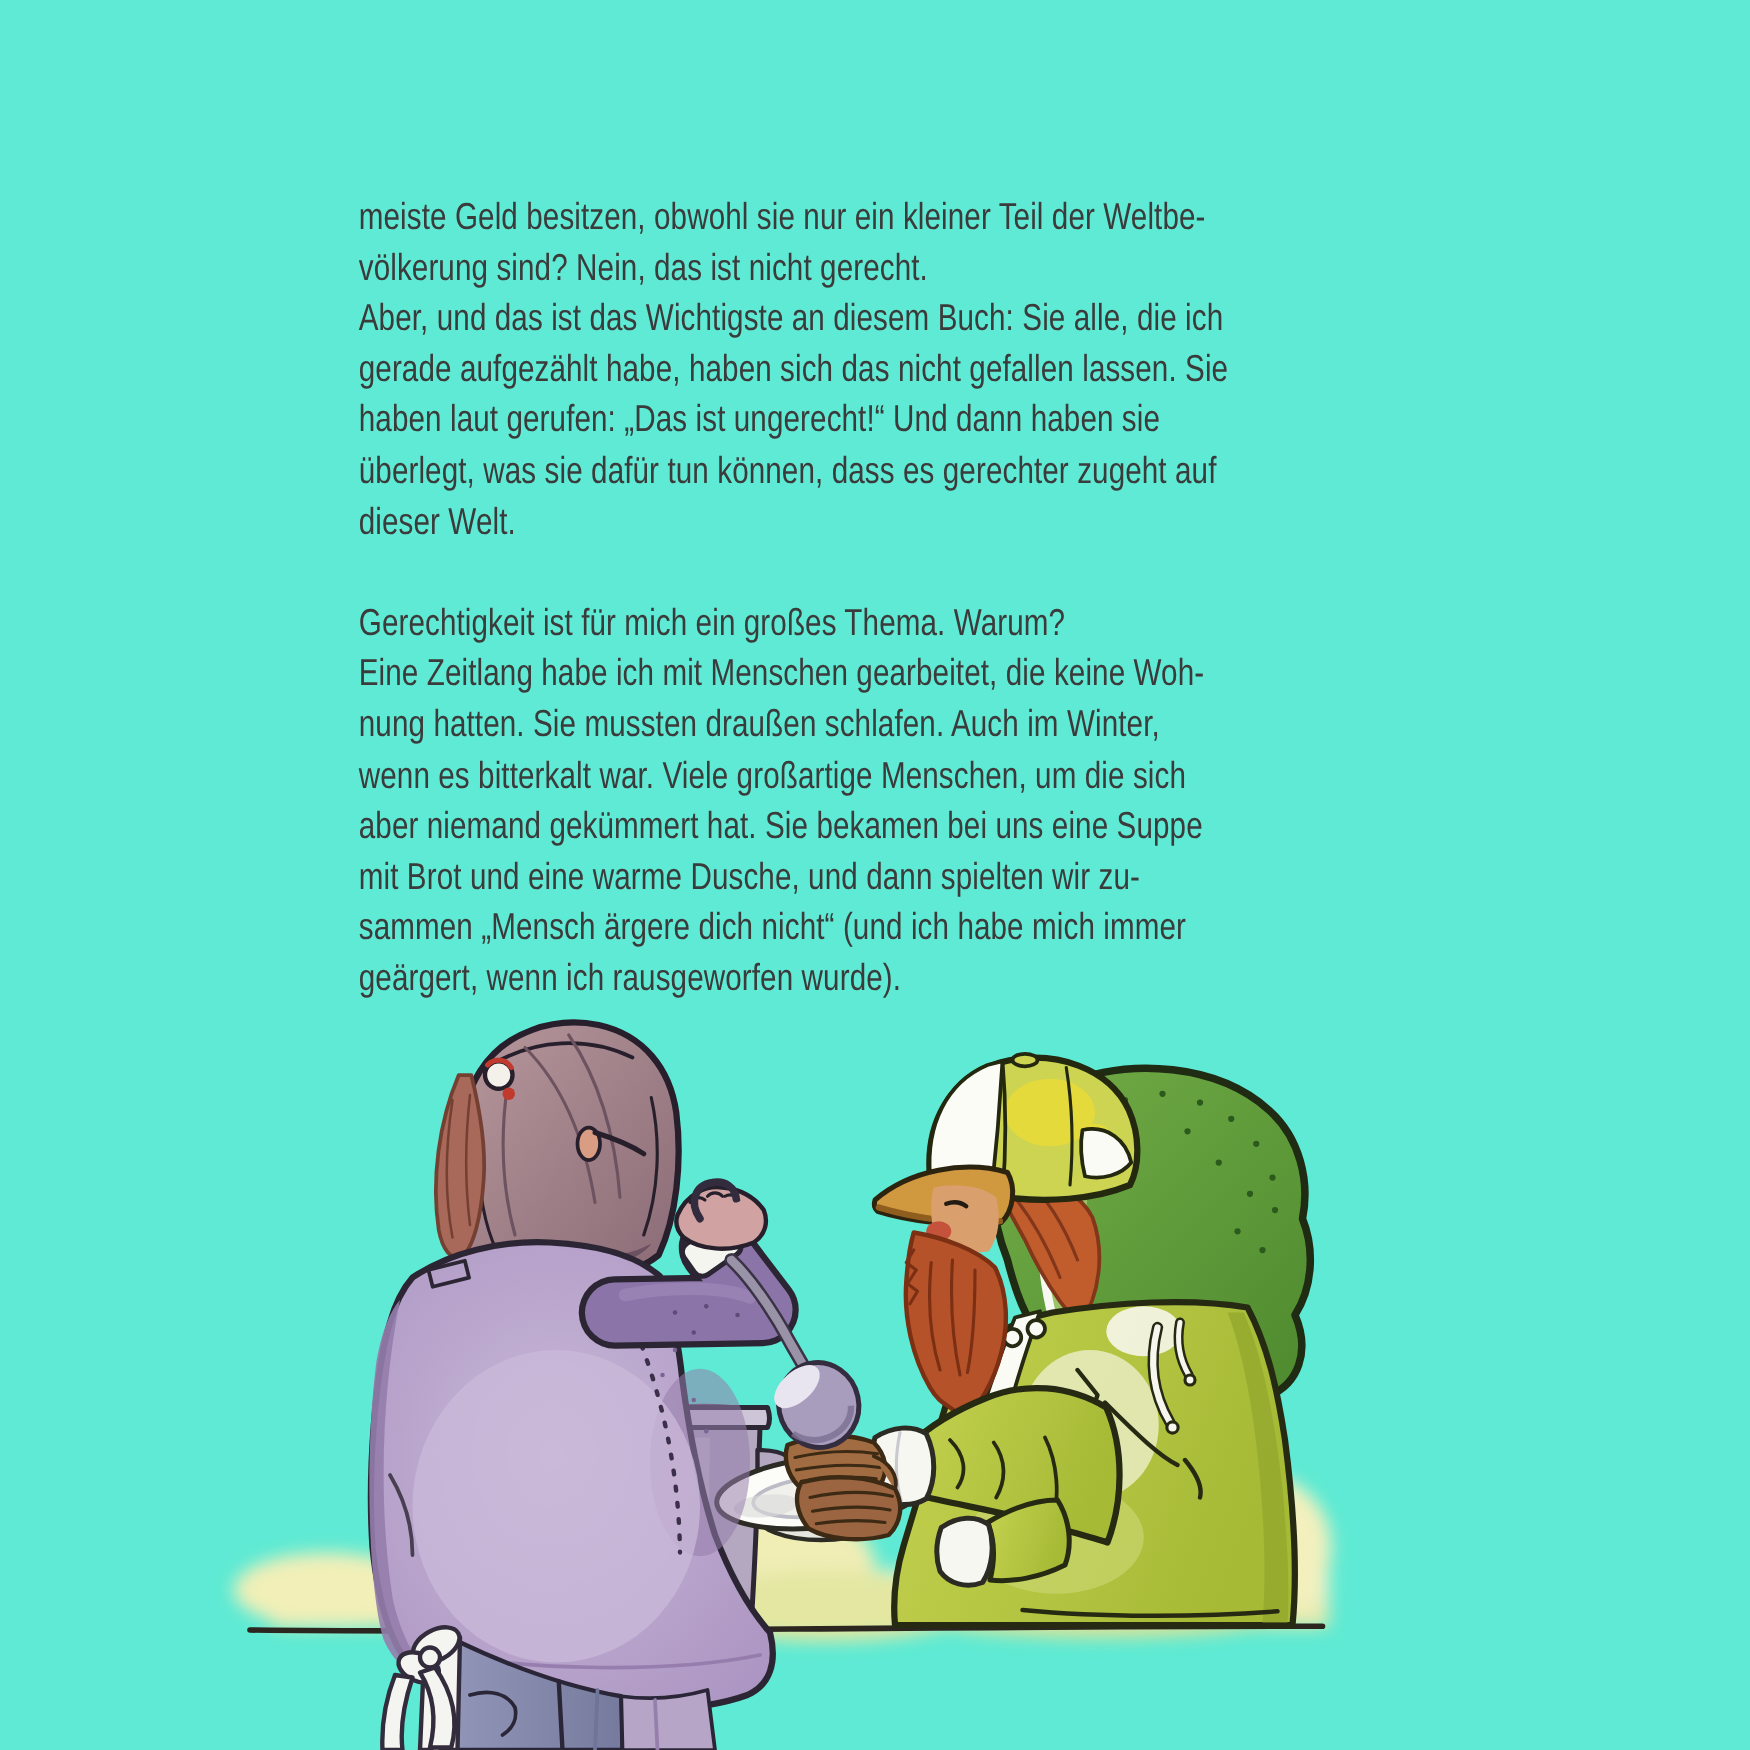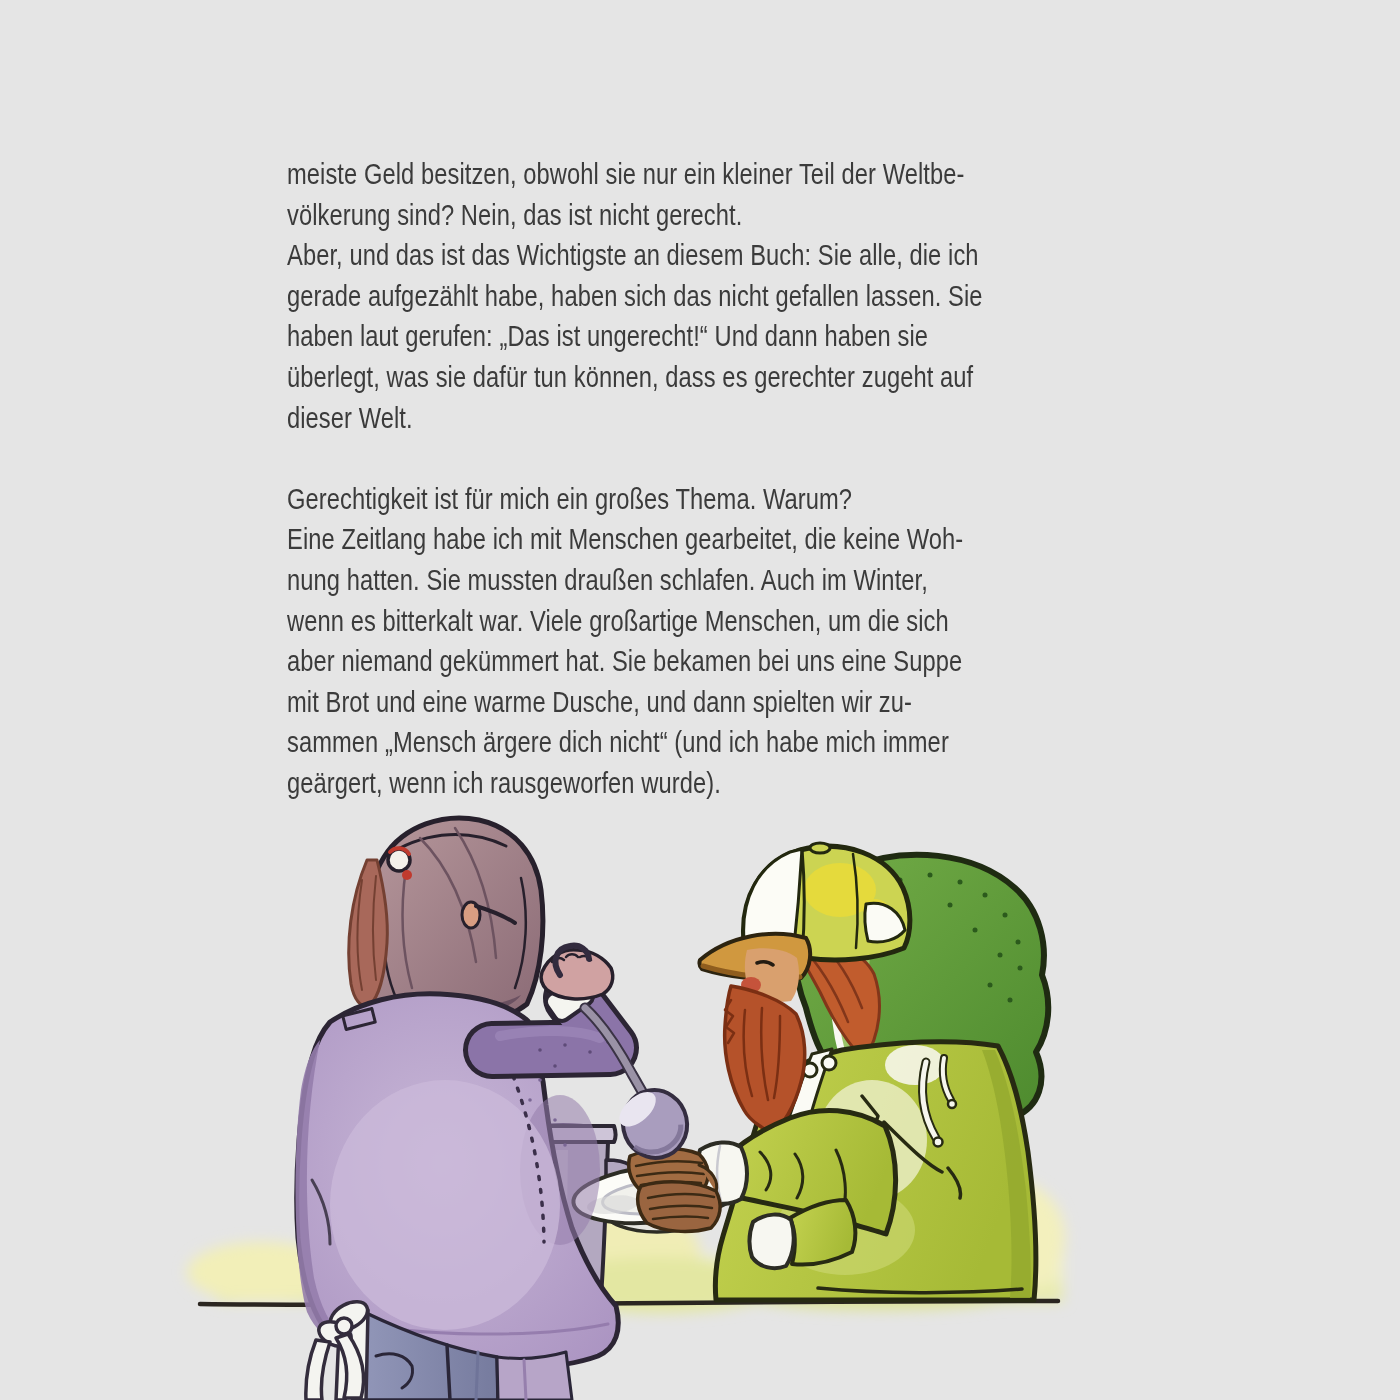--- a/index.html
+++ b/index.html
@@ -3,21 +3,21 @@
 <meta charset="utf-8">
 <style>
   html, body { margin: 0; padding: 0; }
   body {
     width: 1400px; height: 1400px;
     background: #ffffff;
     position: relative;
     overflow: hidden;
     font-family: "Liberation Sans", sans-serif;
   }
-  .page { position: absolute; inset: 0; background: #e5e5e5; text-decoration: underline; }
+  .page { position: absolute; inset: 0; background: #5eead4; text-decoration: underline; }
   .text-block {
     position: absolute;
     left: 287px; top: 154px;
     font-size: 30px;
     line-height: 40.6px;
     color: #3b3b3b;
     transform: scaleX(0.79);
     transform-origin: 0 0;
     white-space: nowrap;
     letter-spacing: 0.1px;

